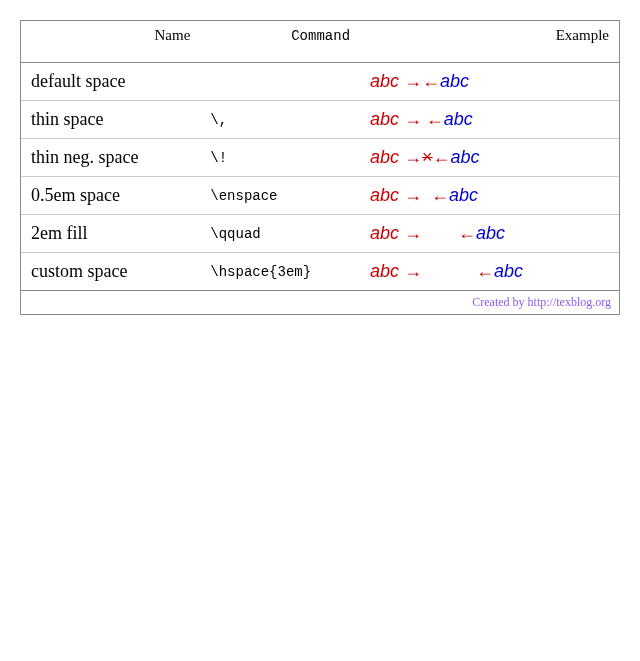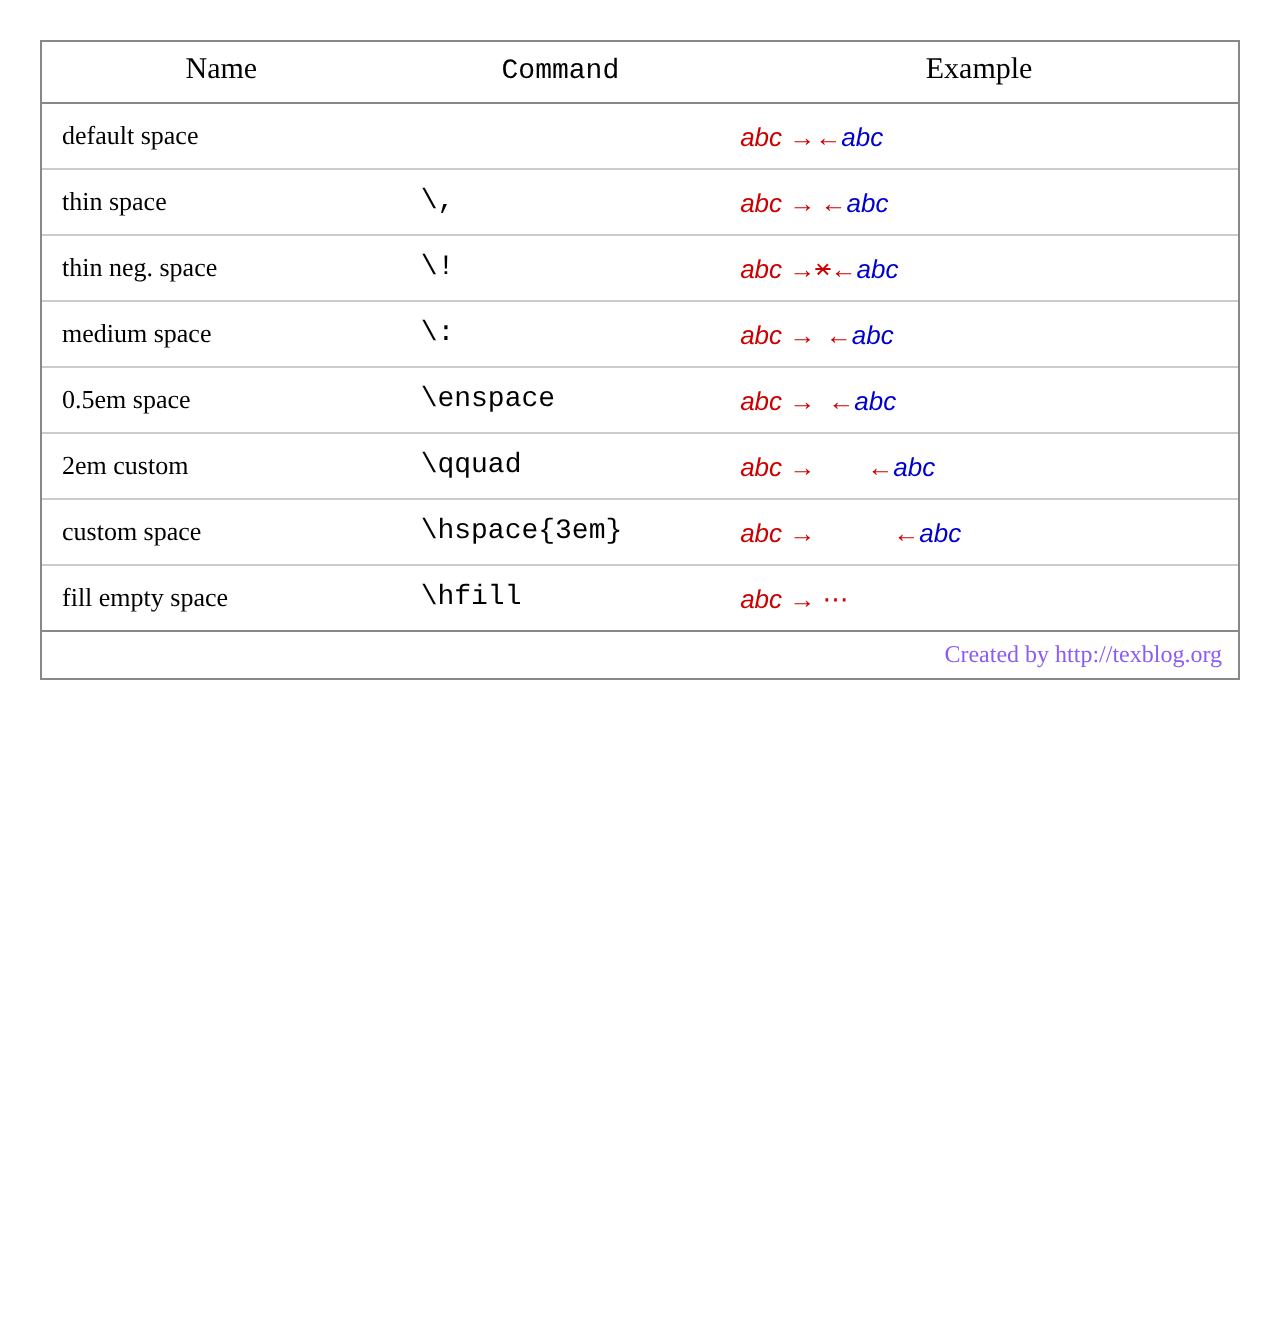--- a/index.html
+++ b/index.html
@@ -25,39 +25,39 @@
     table {
       width: 100%;
       border-collapse: collapse;
     }
 
     thead tr {
       border-bottom: 1px solid #888;
     }
 
     thead th {
-      padding: 6px 10px 7px 10px;
-      text-align: center;
+      padding: 6px 10px 18px 10px;
+      text-align: right;
       font-weight: normal;
       font-size: 15px;
       color: #000;
     }
 
     tbody tr {
       border-bottom: 1px solid #ccc;
     }
 
     tbody tr:last-child {
       border-bottom: none;
     }
 
     tbody td {
       padding: 8px 10px;
       vertical-align: middle;
-      font-size: 13px;
+      font-size: 18px;
     }
 
     .col-name { width: 180px; }
     .col-cmd { width: 160px; font-family: Liberation Mono, monospace; font-size: 14px; }
     .col-example { width: 260px; }
 
     .footer-row td {
       text-align: right;
       font-size: 12px;
       color: #8b5cf6;
@@ -96,43 +96,33 @@
           <td class="col-name">thin space</td>
           <td class="col-cmd cmd-text">\,</td>
           <td class="col-example example-cell"><span style="color:#cc0000;font-style:italic">abc</span><span style="color:#cc0000"> → ←</span><span style="color:#0000cc;font-style:italic">abc</span></td>
         </tr>
         <tr>
           <td class="col-name">thin neg. space</td>
           <td class="col-cmd cmd-text">\!</td>
           <td class="col-example example-cell"><span style="color:#cc0000;font-style:italic">abc</span><span style="color:#cc0000"> →<span style="text-decoration:line-through; text-decoration-color:#cc0000">×</span>←</span><span style="color:#0000cc;font-style:italic">abc</span></td>
         </tr>
         <tr>
-          <td class="col-name">medium space</td>
-          <td class="col-cmd cmd-text">\:</td>
-          <td class="col-example example-cell"><span style="color:#cc0000;font-style:italic">abc</span><span style="color:#cc0000"> →  ←</span><span style="color:#0000cc;font-style:italic">abc</span></td>
-        </tr>
-        <tr>
           <td class="col-name">0.5em space</td>
           <td class="col-cmd cmd-text">\enspace</td>
           <td class="col-example example-cell"><span style="color:#cc0000;font-style:italic">abc</span><span style="color:#cc0000"> → ←</span><span style="color:#0000cc;font-style:italic">abc</span></td>
         </tr>
         <tr>
-          <td class="col-name">2em custom</td>
+          <td class="col-name">2em fill</td>
           <td class="col-cmd cmd-text">\qquad</td>
           <td class="col-example example-cell"><span style="color:#cc0000;font-style:italic">abc</span><span style="color:#cc0000"> →  ←</span><span style="color:#0000cc;font-style:italic">abc</span></td>
         </tr>
         <tr>
           <td class="col-name">custom space</td>
           <td class="col-cmd cmd-text">\hspace{3em}</td>
           <td class="col-example example-cell"><span style="color:#cc0000;font-style:italic">abc</span><span style="color:#cc0000"> →   ←</span><span style="color:#0000cc;font-style:italic">abc</span></td>
-        </tr>
-        <tr>
-          <td class="col-name">fill empty space</td>
-          <td class="col-cmd cmd-text">\hfill</td>
-          <td class="col-example example-cell"><span style="color:#cc0000;font-style:italic">abc</span><span style="color:#cc0000"> → ⋯</span></td>
         </tr>
       </tbody>
     <tfoot>
       <tr class="footer-row">
         <td colspan="3">Created by http://texblog.org</td>
       </tr>
     </tfoot>
   </table>
 </div>
 

